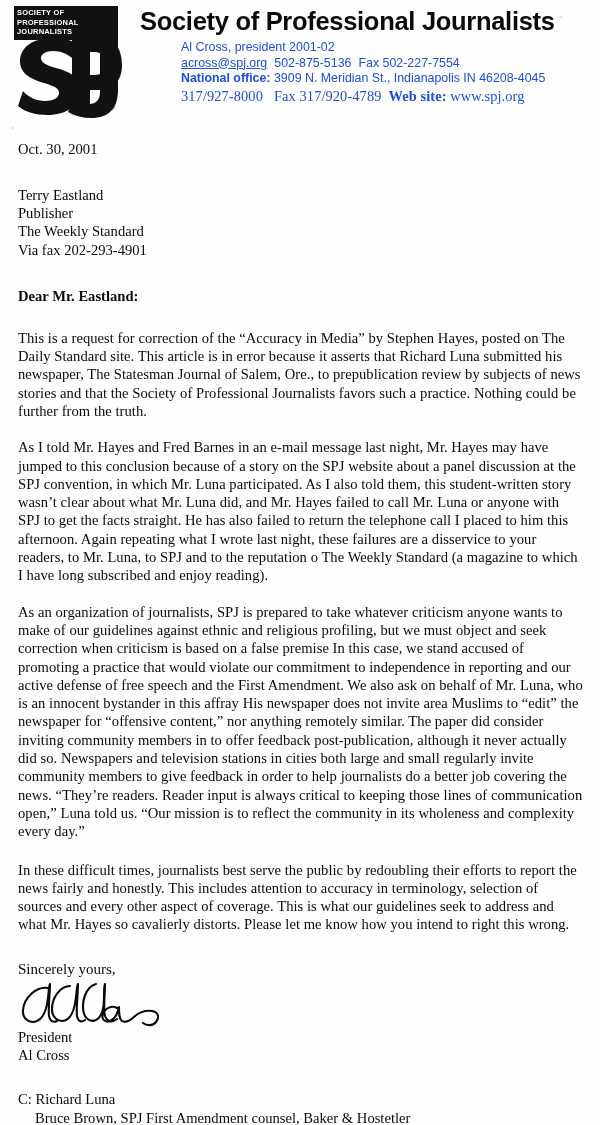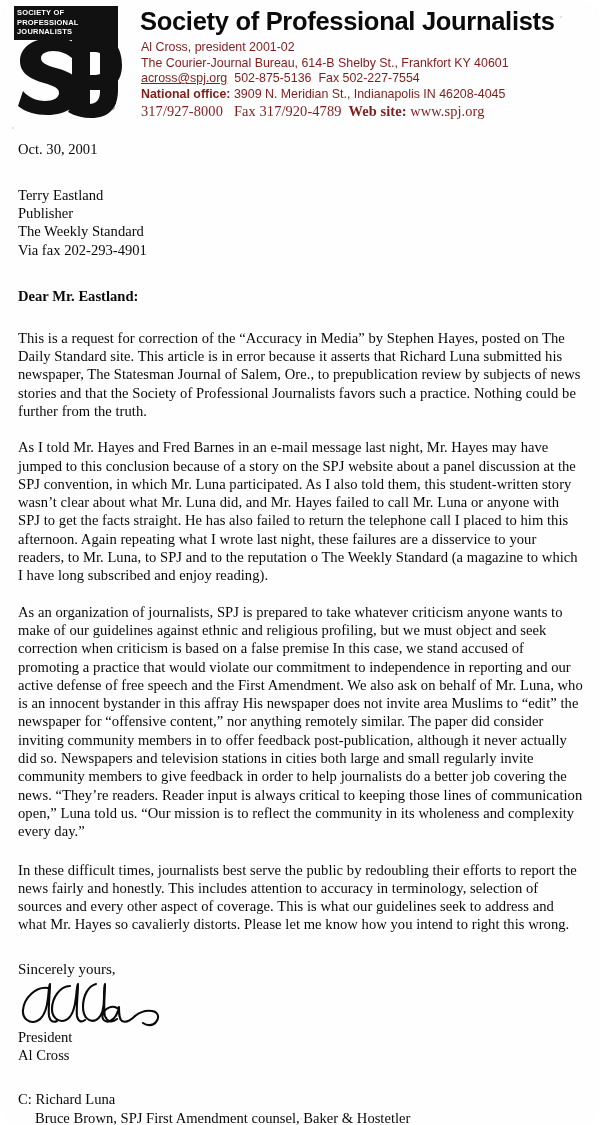--- a/index.html
+++ b/index.html
@@ -94,22 +94,23 @@
   .contact-lines {
     position: absolute;
     left: 141px;
     top: 40px;
     width: 455px;
   }
   .contact-line {
     font-family: "Liberation Sans", "DejaVu Sans", sans-serif;
     font-size: 12.4px;
     line-height: 15.6px;
-    color: #7f1d1d;
+    color: #1d4ed8;
     white-space: nowrap;
+    margin-left: 40px;
   }
   .contact-line.bold-lead b {
     font-weight: bold;
   }
   .email-link {
     text-decoration: underline;
   }
   .contact-line.serif-line {
     font-family: "Liberation Serif", "DejaVu Serif", serif;
     font-size: 14.4px;
@@ -220,21 +221,20 @@
         </svg>
       </div>
       <div class="logo-reg">®</div>
     </div>
 
     <div class="org-title">Society of Professional Journalists</div>
 
     <div class="contact-lines">
       <div class="contact-line">Al Cross, president 2001-02</div>
 
-      <div class="contact-line">The Courier-Journal Bureau, 614-B Shelby St., Frankfort KY 40601</div>
 
       <div class="contact-line">
         <span class="email-link">across@spj.org</span><span class="gap-sm"></span><span>502-875-5136</span><span class="gap-sm"></span><span>Fax</span>
         <span>502-227-7554</span>
       </div>
 
       <div class="contact-line bold-lead">
         <b>National office:</b>
         <span>3909 N. Meridian St., Indianapolis IN 46208-4045</span>
       </div>

